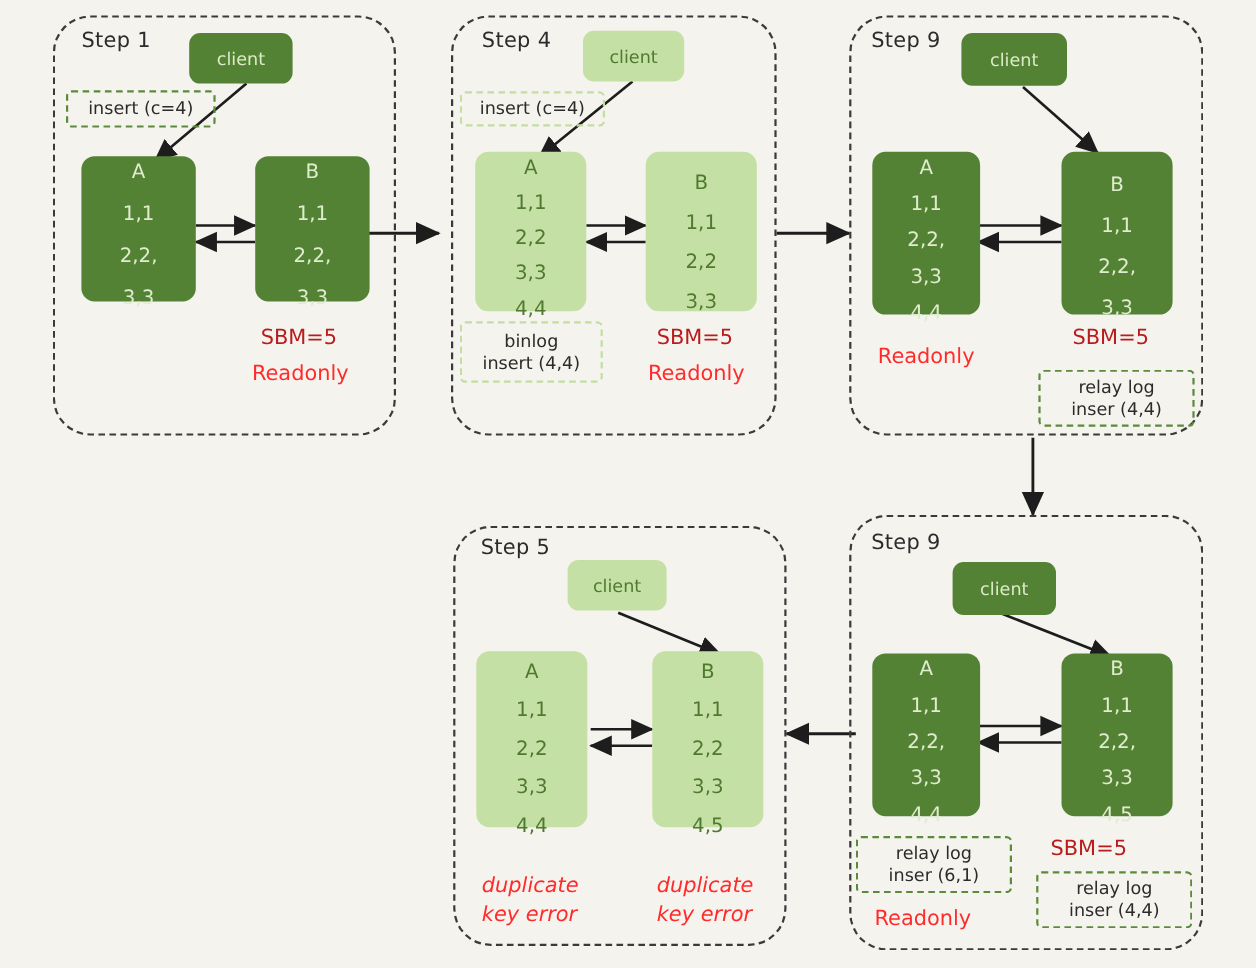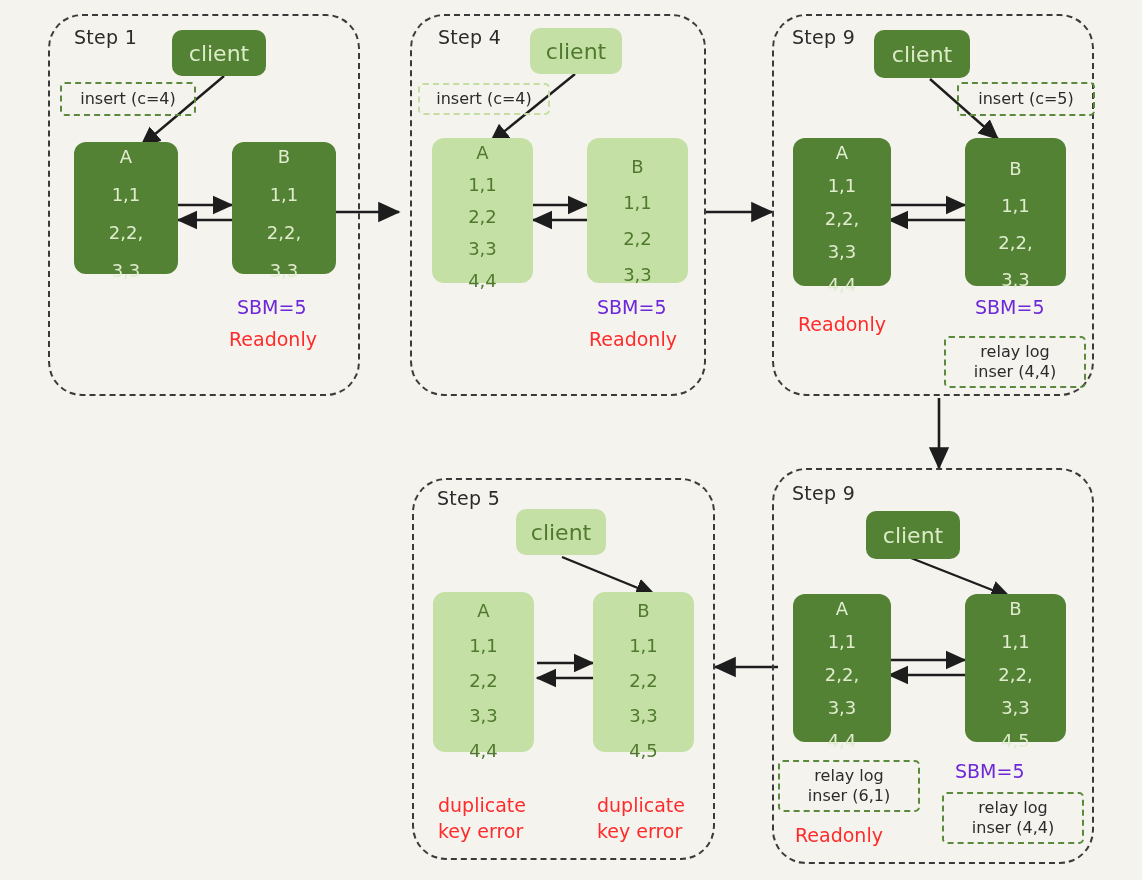--- a/index.html
+++ b/index.html
@@ -45,21 +45,21 @@
   .node.light .row{color:#4f7a2e;}
   .row{
     font-size:18px;
     line-height:1.0;
     white-space:nowrap;
   }
   .client{
     position:absolute;
     border-radius:10px;
     display:flex;align-items:center;justify-content:center;
-    font-size:22px;
+    font-size:16px;
   }
   .client.dark{background:#548235;color:#dcebc8;}
   .client.light{background:#c5e0a5;color:#4f7a2e;}
 
   
   .chip{
     position:absolute;
     box-sizing:border-box;
     border:2px dashed #5c8a3c;
     border-radius:5px;
@@ -74,26 +74,26 @@
     white-space:nowrap;
     padding:2px 6px;
   }
   .chip.pale{border-color:#c3dda2;}
   .chip .l{display:block;}
 
   
   .status{
     position:absolute;
     font-size:19px;
-    color:#6d28d9;
+    color:#b91c1c;
     white-space:nowrap;
   }
   .status.red{color:#ff2b2b;}
   .status.red2{color:#ff2b2b;line-height:1.35;}
-  .status.red2 span{display:block;}
+  .status.red2 span{display:block;font-style:italic;}
 
   svg.lines{position:absolute;inset:0;width:1142px;height:880px;pointer-events:none;}
 </style>
 </head>
 <body>
 
 <div class="canvas">
 
   <svg class="lines">
     <defs>
@@ -166,30 +166,31 @@
     <div class="row" style="margin-top:14px;">2,2</div>
     <div class="row" style="margin-top:14px;">3,3</div>
     <div class="row" style="margin-top:14px;">4,4</div>
   </div>
   <div class="node light" style="left:587px;top:138px;width:101px;height:145px;padding-top:20px;">
     <div class="row">B</div>
     <div class="row" style="margin-top:18px;">1,1</div>
     <div class="row" style="margin-top:18px;">2,2</div>
     <div class="row" style="margin-top:18px;">3,3</div>
   </div>
+  <div class="chip pale" style="left:418px;top:292px;width:130px;height:56px;">
+    <span class="l">binlog</span>
+    <span class="l">insert (4,4)</span>
+  </div>
   <div class="status" style="left:597px;top:296px;">SBM=5</div>
   <div class="status red" style="left:589px;top:328px;">Readonly</div>
 
   <div class="panel" style="left:772px;top:14px;width:322px;height:382px;"></div>
   <div class="panel-title" style="left:792px;top:26px;">Step 9</div>
   <div class="client dark" style="left:874px;top:30px;width:96px;height:48px;">
     <span>client</span>
-  </div>
-  <div class="chip" style="left:957px;top:82px;width:138px;height:34px;">
-    <span class="l">insert (c=5)</span>
   </div>
   <div class="node dark" style="left:793px;top:138px;width:98px;height:148px;">
     <div class="row">A</div>
     <div class="row" style="margin-top:15px;">1,1</div>
     <div class="row" style="margin-top:15px;">2,2,</div>
     <div class="row" style="margin-top:15px;">3,3</div>
     <div class="row" style="margin-top:15px;">4,4</div>
   </div>
   <div class="node dark" style="left:965px;top:138px;width:101px;height:148px;padding-top:22px;">
     <div class="row">B</div>

